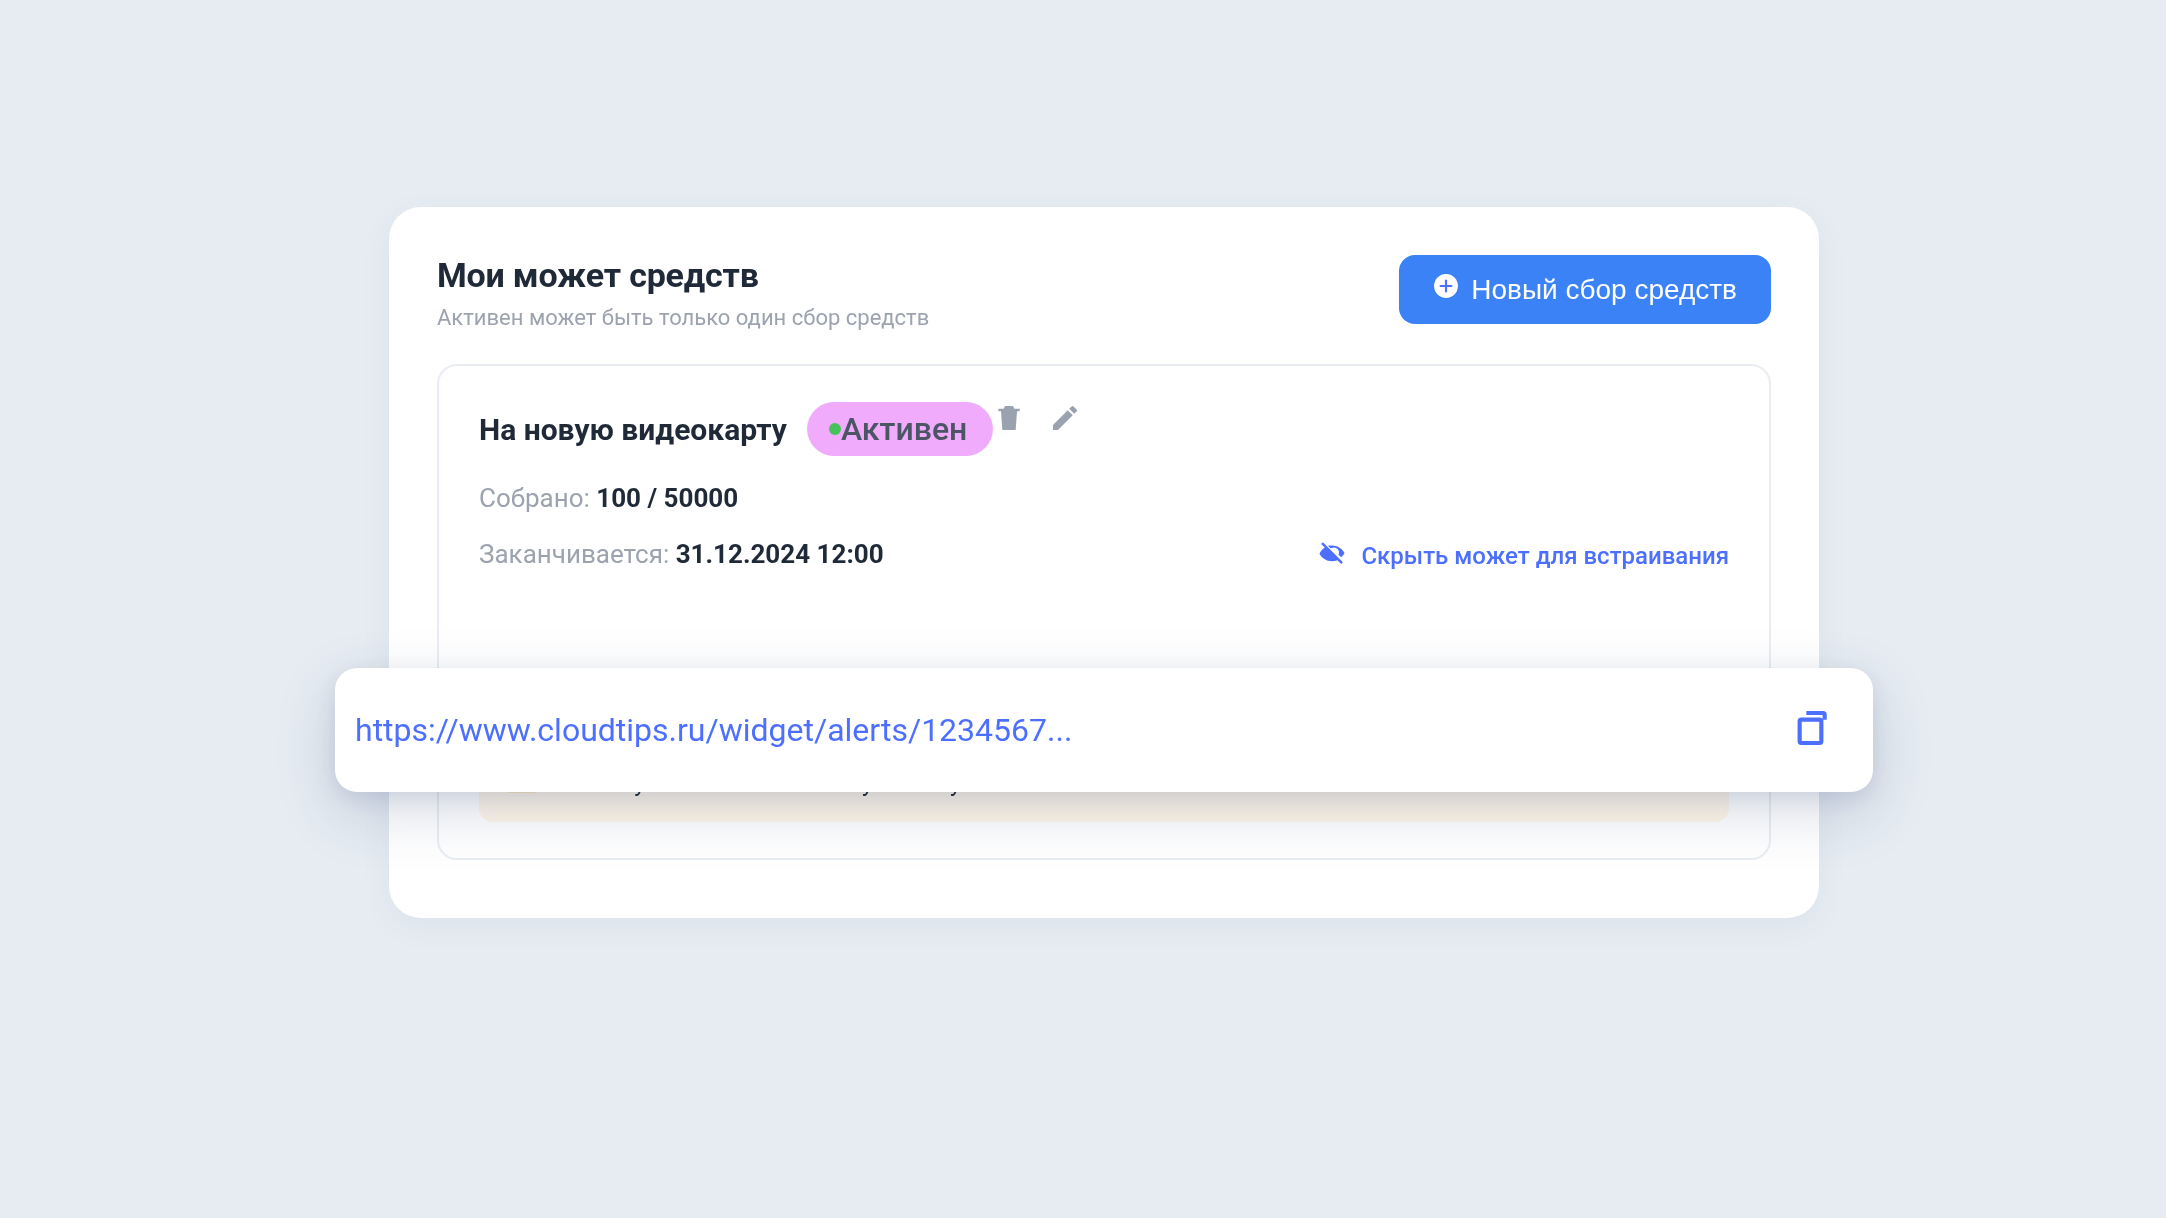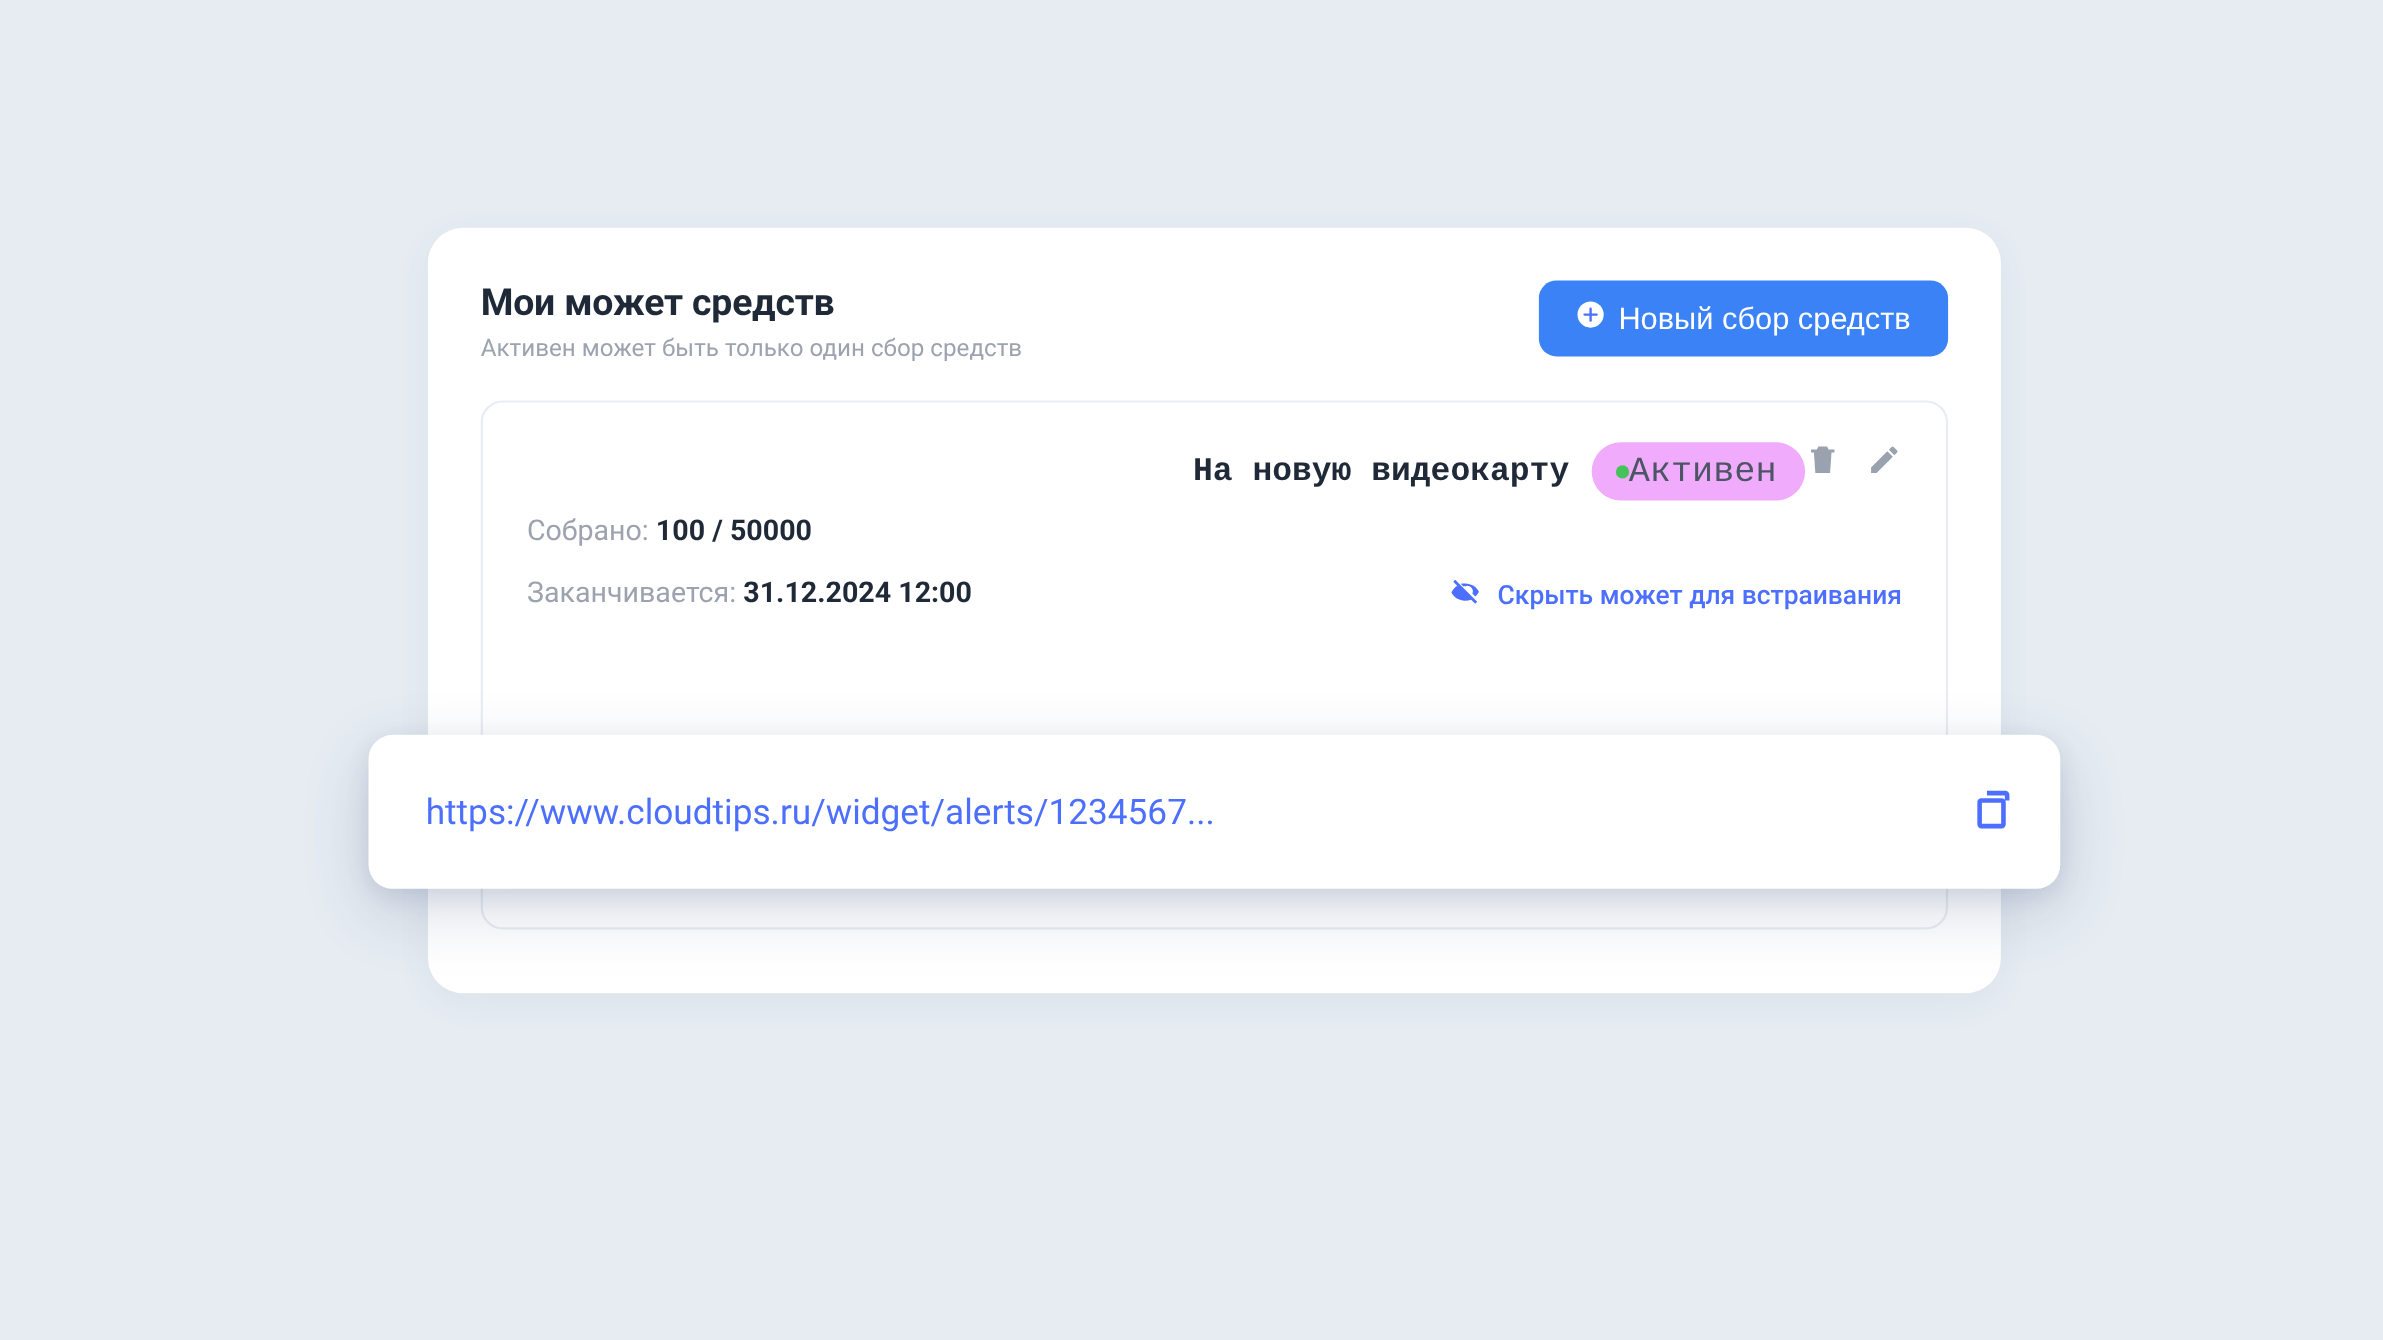--- a/index.html
+++ b/index.html
@@ -52,24 +52,23 @@
       cursor: pointer;
     }
     .new-btn svg { width: 26px; height: 26px; fill: #ffffff; }
     .card {
       border: 2px solid #e9edf3;
       border-radius: 20px;
       padding: 36px 40px 36px 40px;
     }
     .card-top {
       display: flex;
-      justify-content: flex-end;
+      justify-content: flex-start;
       align-items: flex-start;
-      margin-bottom: 12px;
-      font-family: Liberation Mono, monospace;
+      margin-bottom: 26px;
     }
     .name-row { display: flex; align-items: center; gap: 20px; }
     .fund-name {
       font-size: 30px;
       font-weight: 700;
       color: #1f2937;
     }
     .status-pill {
       display: inline-flex;
       align-items: center;
@@ -117,28 +116,28 @@
       border-radius: 14px;
       padding: 22px 28px;
     }
     .notice svg { width: 30px; height: 30px; flex-shrink: 0; }
     .notice-text { font-size: 24px; color: #1f2937; font-weight: 400; }
     .url-bar {
       position: absolute;
       left: 335px;
       top: 668px;
       width: 1538px;
-      height: 140px;
+      height: 124px;
       background: #ffffff;
       border-radius: 22px;
       box-shadow: 0 20px 60px rgba(40, 60, 110, 0.18), 0 6px 20px rgba(40,60,110,0.10);
       display: flex;
       align-items: center;
       justify-content: space-between;
-      padding: 0 40px 0 52px;
+      padding: 0 40px 0 20px;
     }
     .url-text {
       font-size: 32px;
       color: #4c6fff;
       font-weight: 400;
       white-space: nowrap;
       overflow: hidden;
       text-overflow: ellipsis;
       flex: 1;
       margin-right: 20px;

